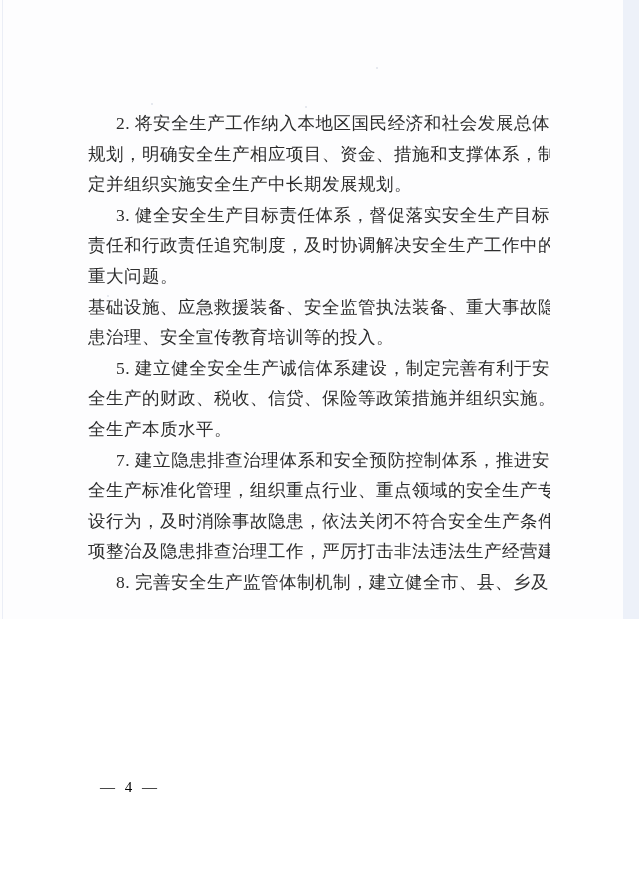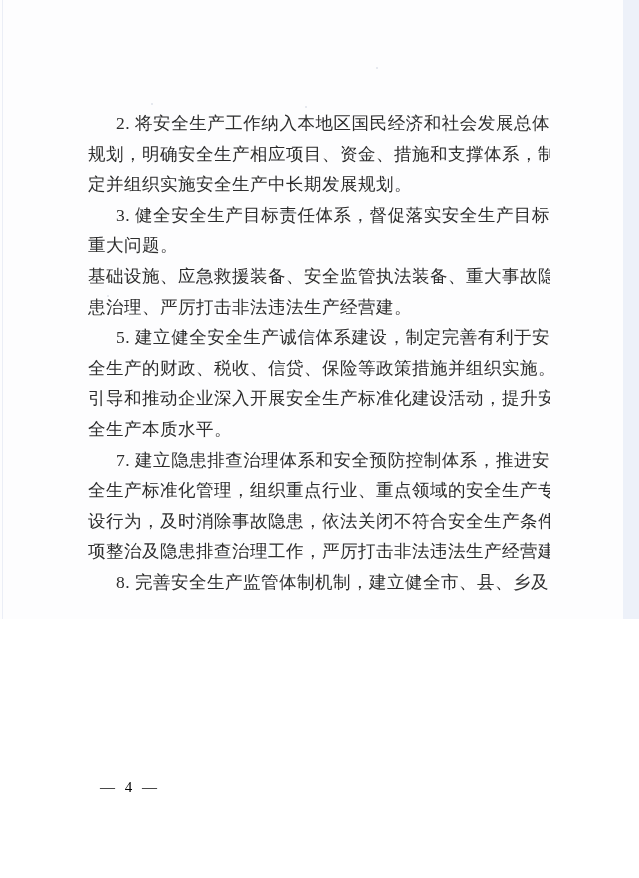--- a/index.html
+++ b/index.html
@@ -79,30 +79,30 @@
   <div class="scan-strip-right" style="background: rgb(237, 241, 249);"></div>
 
   <div class="text-block" style="color: rgb(45, 45, 45);">
       <div class="para">
         <div class="line first">2. 将安全生产工作纳入本地区国民经济和社会发展总体</div>
         <div class="line">规划，明确安全生产相应项目、资金、措施和支撑体系，制</div>
         <div class="line last">定并组织实施安全生产中长期发展规划。</div>
       </div>
       <div class="para">
         <div class="line first">3. 健全安全生产目标责任体系，督促落实安全生产目标</div>
+        <div class="line">责任和行政责任追究制度，及时协调解决安全生产工作中的</div>
         <div class="line last">重大问题。</div>
       </div>
       <div class="para">
         <div class="line">基础设施、应急救援装备、安全监管执法装备、重大事故隐</div>
-        <div class="line last">患治理、严厉打击非法违法生产经营建。</div>
+        <div class="line last">患治理、安全宣传教育培训等的投入。</div>
       </div>
       <div class="para">
         <div class="line first">5. 建立健全安全生产诚信体系建设，制定完善有利于安</div>
         <div class="line">全生产的财政、税收、信贷、保险等政策措施并组织实施。</div>
-        <div class="line">引导和推动企业深入开展安全生产标准化建设活动，提升安</div>
         <div class="line last">全生产本质水平。</div>
       </div>
       <div class="para">
         <div class="line first">7. 建立隐患排查治理体系和安全预防控制体系，推进安</div>
         <div class="line">全生产标准化管理，组织重点行业、重点领域的安全生产专</div>
         <div class="line">设行为，及时消除事故隐患，依法关闭不符合安全生产条件</div>
         <div class="line">项整治及隐患排查治理工作，严厉打击非法违法生产经营建</div>
       </div>
       <div class="para">
         <div class="line first last">8. 完善安全生产监管体制机制，建立健全市、县、乡及</div>

